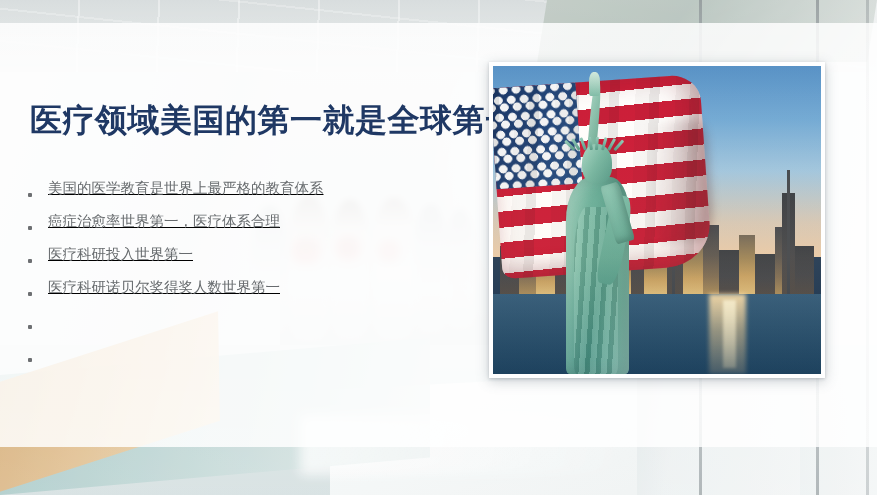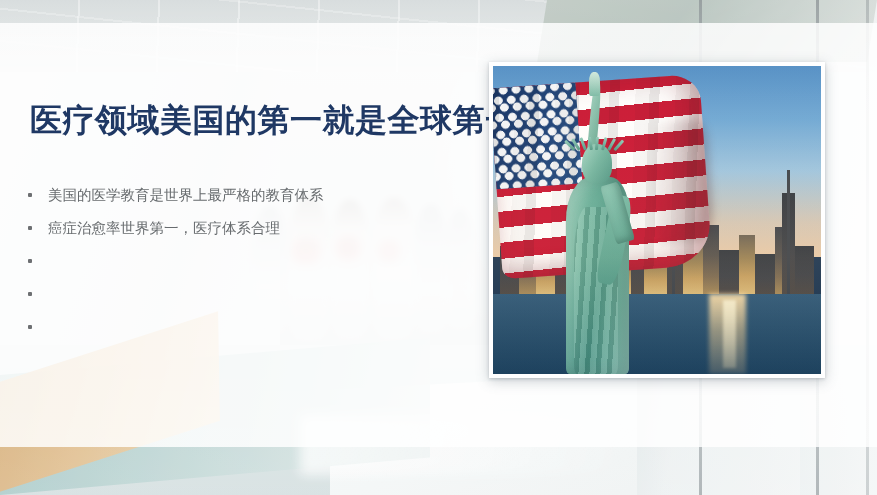--- a/index.html
+++ b/index.html
@@ -115,21 +115,21 @@
   .content{position:absolute;inset:0;}
 
   .title{
     position:absolute;left:30px;top:100px;
     font-size:32px;line-height:40px;font-weight:700;
     color:#1f3864;letter-spacing:.5px;white-space:nowrap;
   }
 
   .bullets{position:absolute;left:24px;top:178px;width:430px;}
   .bullet{
-    position:relative;height:33px;display:flex;align-items:center;
+    position:relative;height:33px;display:flex;align-items:flex-start;text-decoration:underline;
   }
   .bullet-marker{
     position:absolute;left:4px;top:50%;transform:translateY(-50%);
     width:4px;height:4px;background:#6d6f72;border-radius:1px;
   }
   .bullet-text{
     margin-left:24px;font-size:14.5px;line-height:20px;color:#676b6e;
     white-space:nowrap;
   }
 
@@ -311,20 +311,25 @@
       <div class="bullet">
         <span class="bullet-marker"></span>
         <span class="bullet-text">美国的医学教育是世界上最严格的教育体系</span>
       </div>
       <div class="bullet">
         <span class="bullet-marker"></span>
         <span class="bullet-text">癌症治愈率世界第一，医疗体系合理</span>
       </div>
       <div class="bullet">
         <span class="bullet-marker"></span>
+        <span class="bullet-text">医疗科研投入世界第一</span>
+      </div>
+      <div class="bullet">
+        <span class="bullet-marker"></span>
+        <span class="bullet-text">医疗科研诺贝尔奖得奖人数世界第一</span>
       </div>
       <div class="bullet">
         <span class="bullet-marker"></span>
       </div>
       <div class="bullet">
         <span class="bullet-marker"></span>
       </div>
     </div>
 
     <div class="picture-frame">

